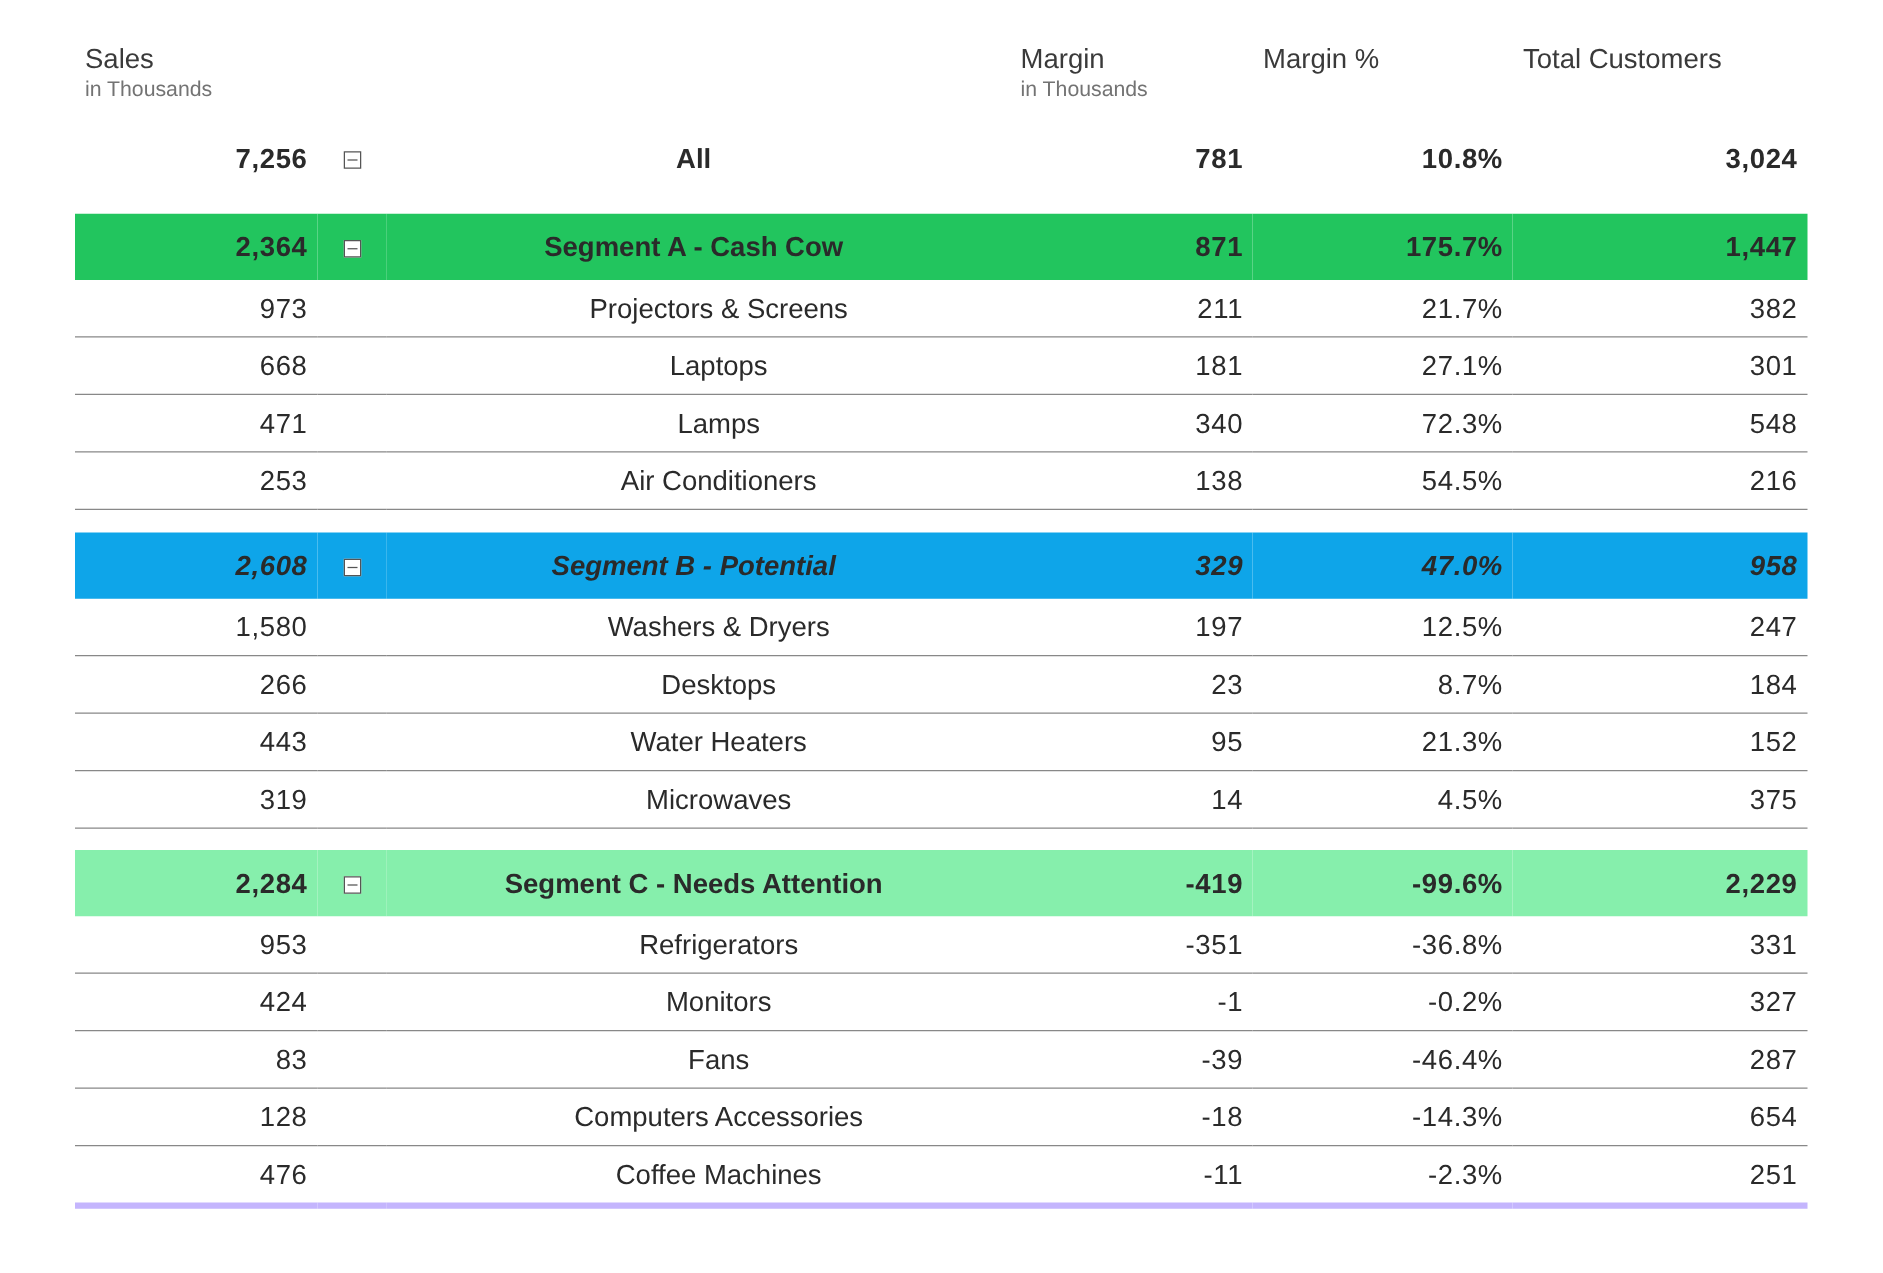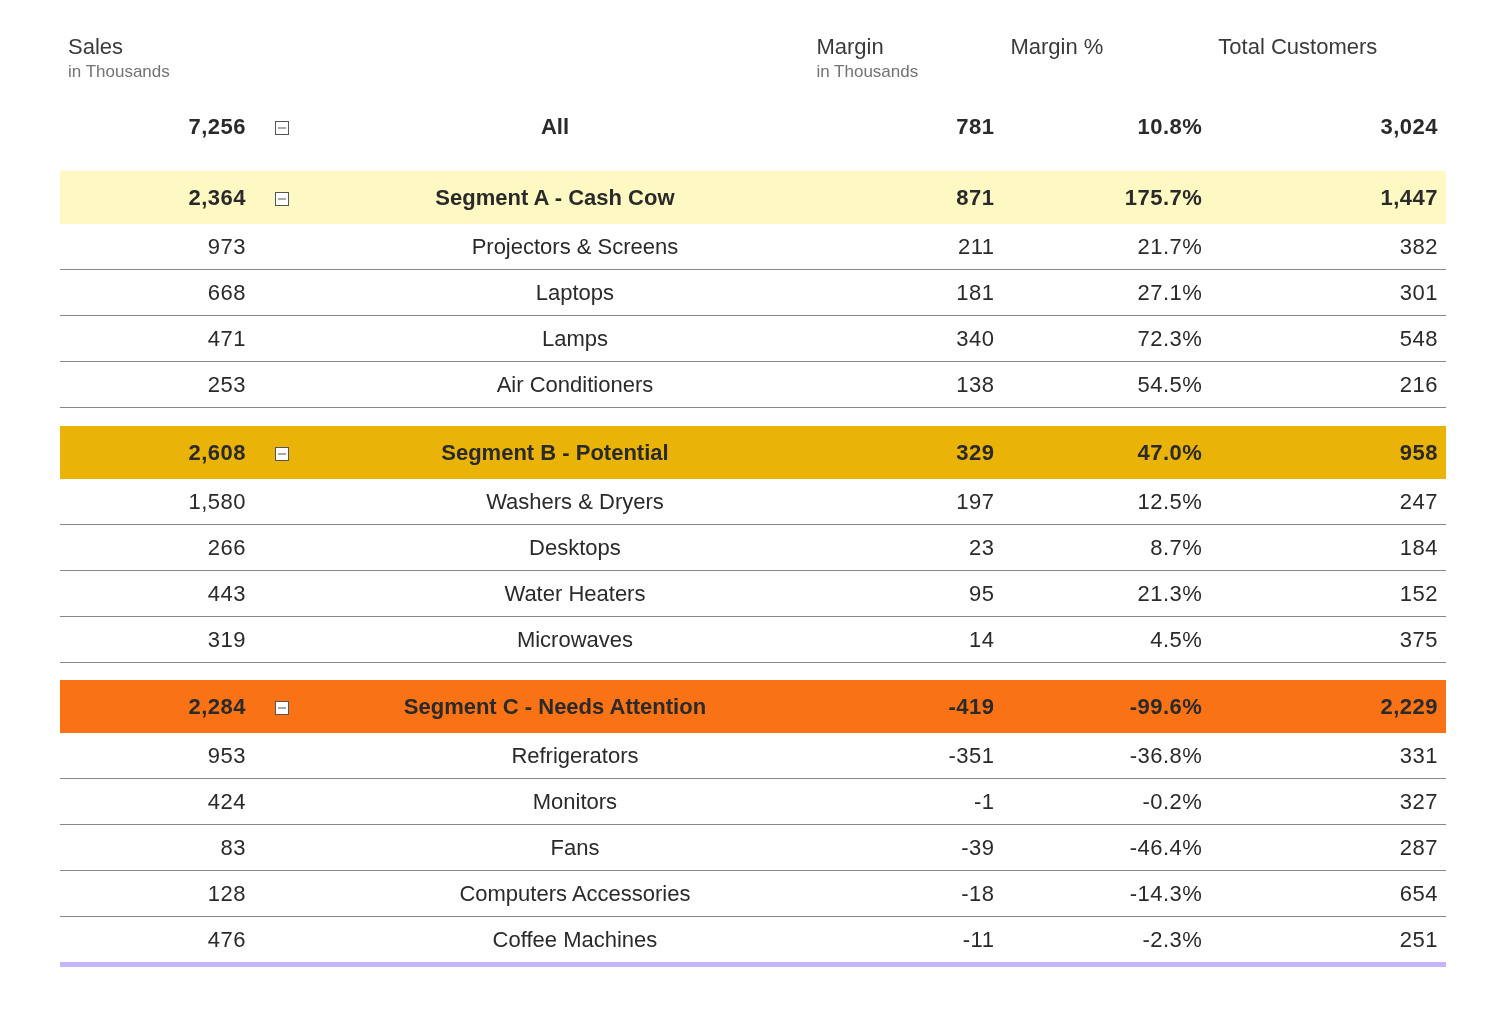--- a/index.html
+++ b/index.html
@@ -49,23 +49,23 @@
   tr.total td.label { padding-left: 0; }
   tr.segment td { font-weight: 700; padding-top: 10px; padding-bottom: 10px; }
   tr.segment td.label { padding-left: 0; }
   tr.spacer td { height: 18px; padding: 0; }
   tr.item td { border-bottom: 1px solid #888; }
   tr.item:last-of-type td,
   tr.item.last td { border-bottom: 5px solid #c4b5fd; }
   tr.item + tr.spacer td { border-top: none; }
   .num { font-variant-numeric: tabular-nums; letter-spacing: 0.5px; }
 
-  .seg-a { background: #fef9c3; }
-  .seg-b { background: #eab308; }
-  .seg-c { background: #f97316; }
+  .seg-a { background: #22c55e; }
+  .seg-b { background: #0ea5e9; font-style: italic; }
+  .seg-c { background: #86efac; }
 
   .collapse-icon {
     display: inline-block;
     width: 14px;
     height: 14px;
     border: 1px solid #555;
     position: relative;
     vertical-align: middle;
     background: #fff;
   }

